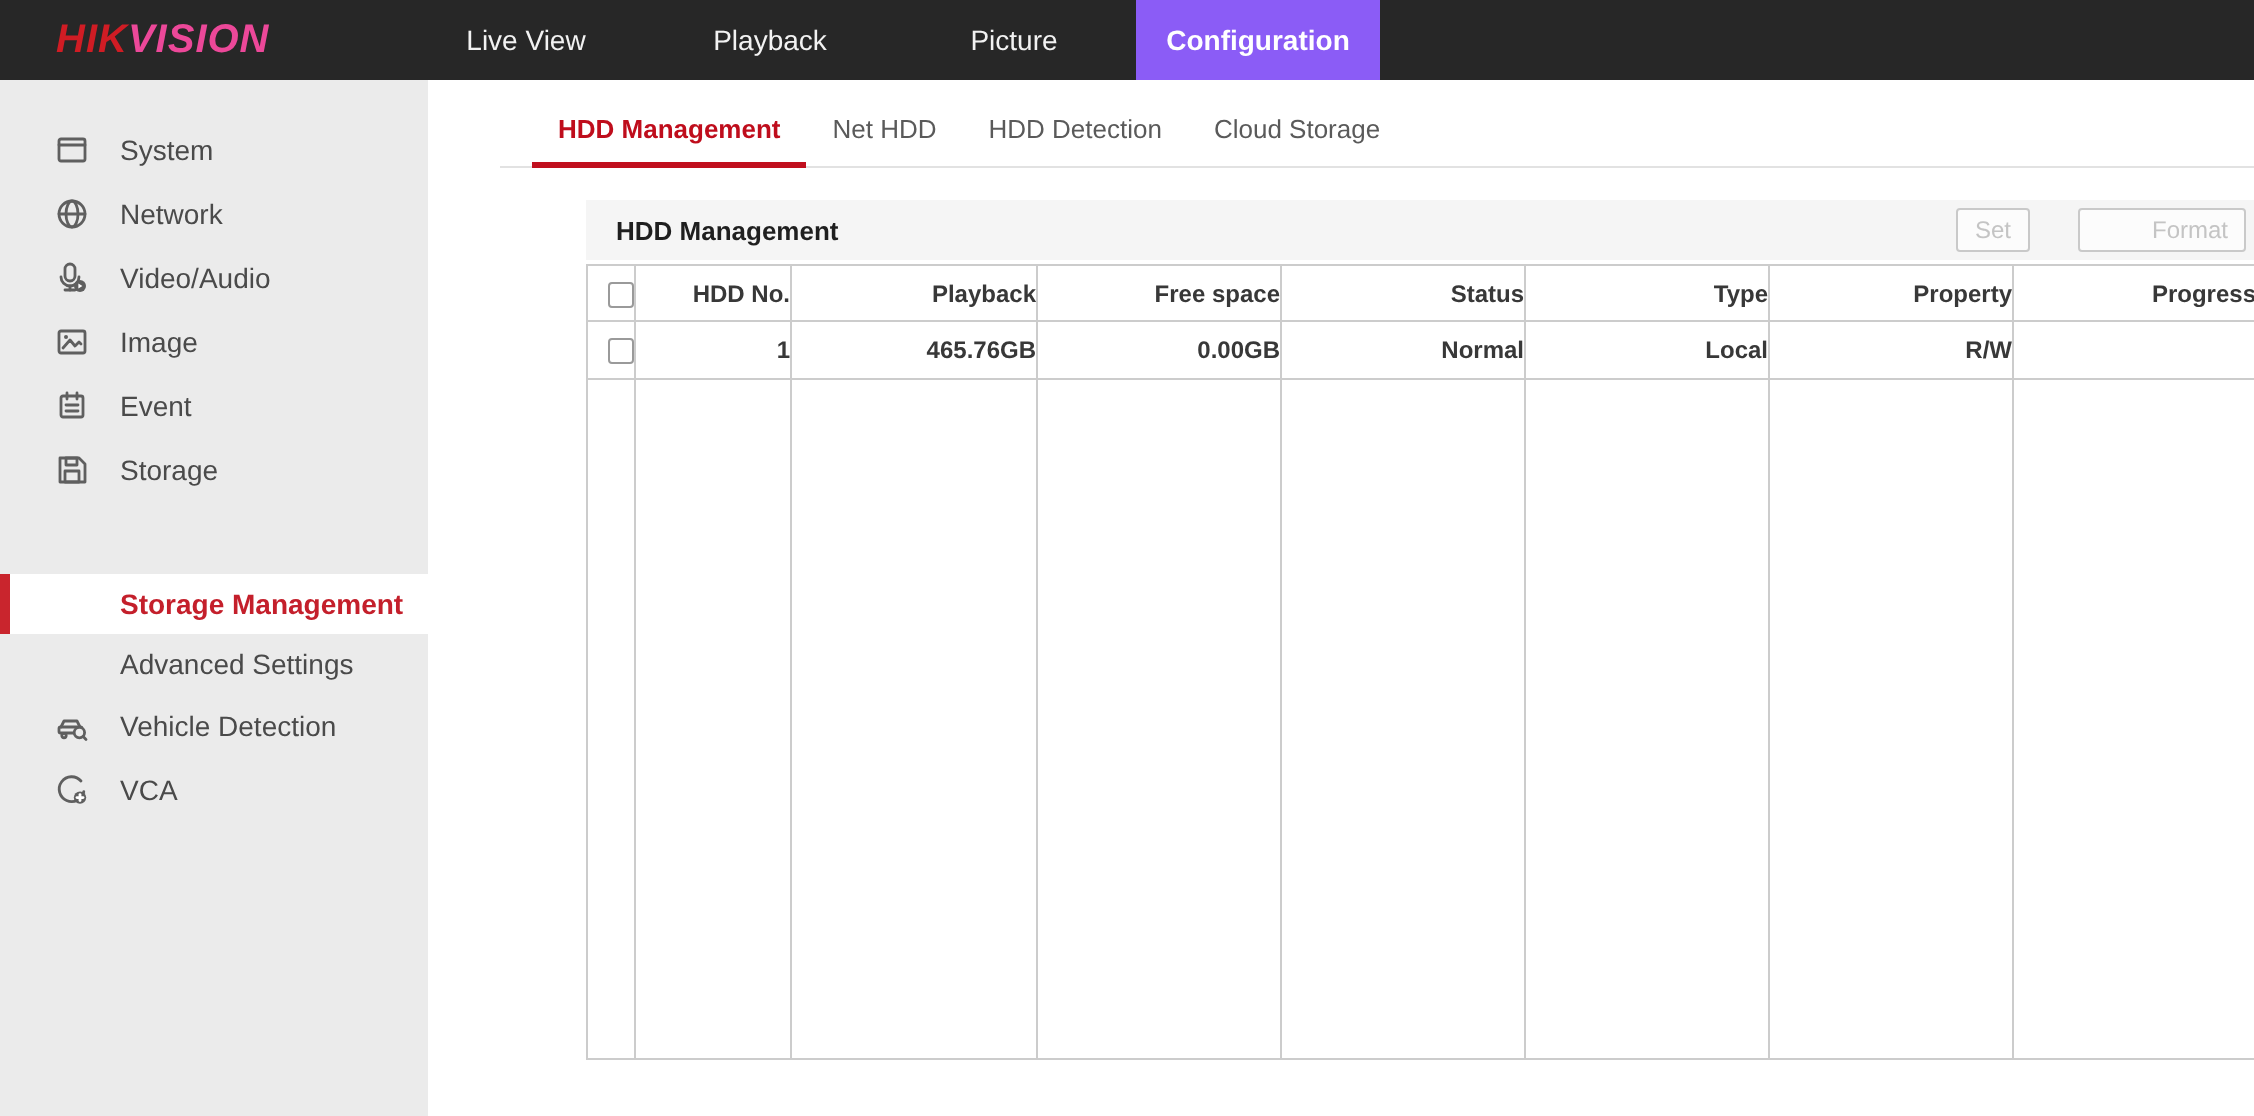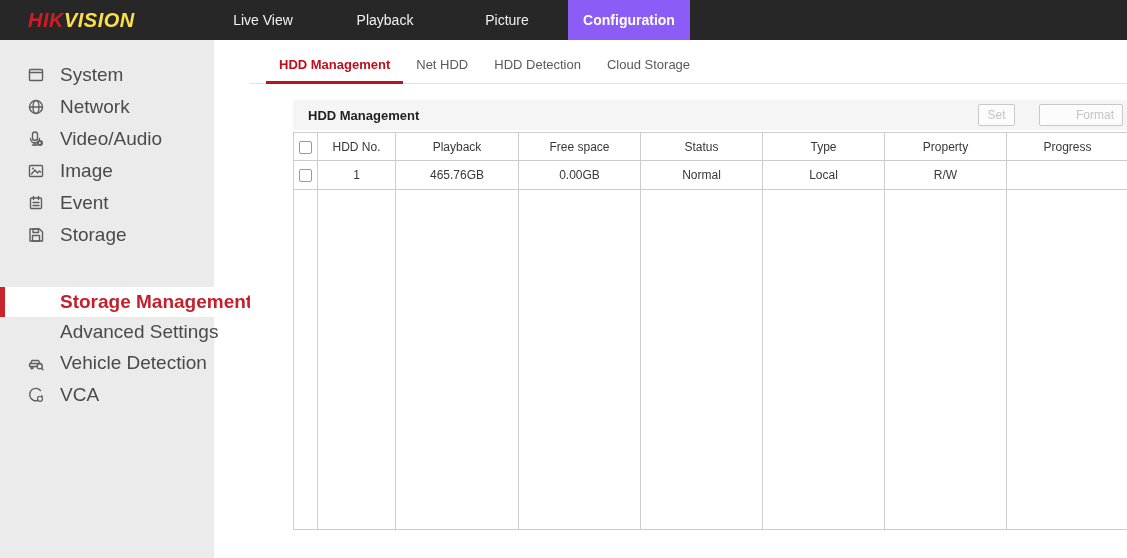--- a/index.html
+++ b/index.html
@@ -5,31 +5,31 @@
   * { margin:0; padding:0; box-sizing:border-box; }
   html,body { width:1127px; height:558px; background:#fff; overflow:hidden;
               font-family:"Liberation Sans", sans-serif; }
 
   
   .topbar { position:absolute; top:0; left:0; width:1127px; height:40px;
             background:#272727; }
   .logo { position:absolute; left:28px; top:0; height:40px; line-height:40px;
           font-size:20px; font-weight:bold; font-style:italic; letter-spacing:.5px; }
   .logo .hik { color:#d01c24; }
-  .logo .vision { color:#fde047; }
+  .logo .vision { color:#ec4899; }
   .nav { position:absolute; left:202px; top:0; height:40px; display:flex; }
   .nav-item { width:122px; height:40px; line-height:40px; text-align:center;
               color:#f2f2f2; font-size:14px; cursor:pointer; }
   .nav-item.active { background:#8b5cf6; color:#fff; font-weight:bold; }
 
   
   .sidebar { position:absolute; top:40px; left:0; width:214px; height:518px;
              background:#ebebeb; padding-top:19px; }
   .side-item { position:relative; height:32px; display:flex; align-items:center;
-               color:#4a4a4a; font-size:19px; cursor:pointer; }
+               color:#4a4a4a; font-size:14px; cursor:pointer; }
   .side-item.sub { height:30px; }
   .side-item .icon { position:absolute; left:27px; top:50%; margin-top:-9px;
                      width:18px; height:18px; }
   .side-item .lbl { margin-left:60px; white-space:nowrap; }
   .side-item.active { background:#fff; color:#c41f2b; font-weight:bold;margin-top:36px; }
   .side-item.active::before { content:""; position:absolute; left:0; top:0;
                               width:5px; height:100%; background:#c9252d; }
   .icon svg { stroke:#5f5f5f; fill:none; stroke-width:1.4; stroke-linecap:round;
               stroke-linejoin:round; width:18px; height:18px; }
 
@@ -44,22 +44,22 @@
 
   .panel { margin:16px 0 0 43px; width:853px; }
   .panel-header { height:30px; background:#f5f5f5; display:flex; align-items:center; }
   .panel-title { margin-left:15px; font-size:13px; font-weight:bold; color:#1f1f1f; flex:1; }
   .btn { height:22px; font-size:12px; font-family:inherit; color:#c4c4c4;
          background:#fcfcfc; border:1px solid #c9c9c9; border-radius:2px; }
   .btn-set { width:37px; margin-right:24px; }
   .btn-format { width:84px; margin-right:23px;padding-left:28px; }
 
   table { border-collapse:collapse; table-layout:fixed; width:853px; margin-top:2px; }
-  th,td { border:1px solid #ccc; font-size:12px; font-weight:normal; color:#383838;
-          text-align:center; padding:0; overflow:hidden; }
+  th,td { border:1px solid #ccc; font-size:12px; font-weight:bold; color:#383838;
+          text-align:right; padding:0; overflow:hidden; }
   thead th { height:28px; }
   tr.data-row td { height:29px; }
   tr.filler td { height:340px; }
   .checkbox { display:inline-block; width:13px; height:13px; border:1px solid #9a9a9a;
               border-radius:2px; background:#fff; vertical-align:middle; cursor:pointer; }
 </style>
 </head>
 <body>
 
 <div class="topbar">

